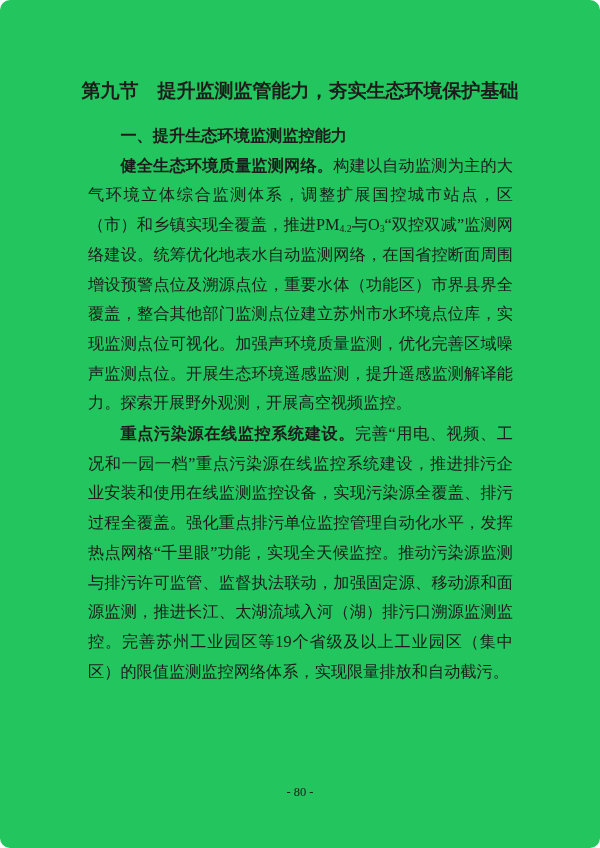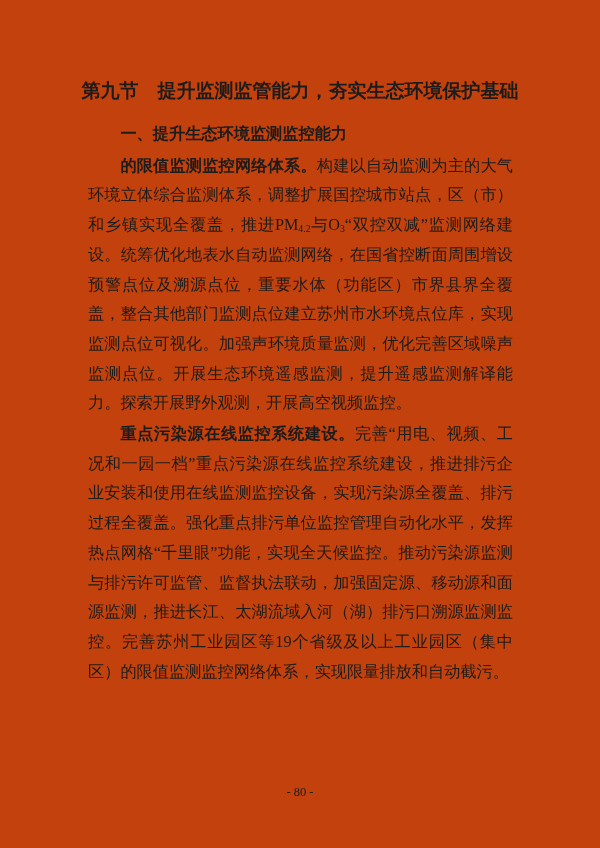--- a/index.html
+++ b/index.html
@@ -5,23 +5,24 @@
   * { box-sizing: border-box; }
   html, body { margin: 0; padding: 0; }
   body {
     width: 600px; height: 848px;
     background: #ffffff;
     font-family: "Liberation Serif", "DejaVu Serif", serif;
   }
   .page {
     position: relative;
     width: 600px; height: 848px;
-    background: #c2410c;
+    background: #22c55e;
     color: #1c1c1c;
     overflow: hidden;
+    border-radius: 10px;
   }
   .doc-title {
     position: absolute;
     top: 78px; left: 0; width: 100%;
     margin: 0;
     text-align: center;
     font-size: 19px;
     font-weight: 700;
     font-family: "Liberation Sans", "DejaVu Sans", sans-serif;
     white-space: nowrap;
@@ -33,21 +34,21 @@
     line-height: 29.7px;
     text-align: justify;
     text-justify: inter-character;
   }
   .para {
     margin: 0;
     text-indent: 2em;
   }
   .section-heading {
     font-weight: 700;
-    font-family: Liberation Mono, monospace;
+    font-family: Liberation Sans, sans-serif;
   }
   .lead {
     font-weight: 700;
     font-family: "Liberation Sans", "DejaVu Sans", sans-serif;
   }
   sub {
     font-size: 0.6em;
     line-height: 0;
     vertical-align: -0.25em;
     letter-spacing: 0;
@@ -66,21 +67,21 @@
 
 <div class="page">
 
   <h1 class="doc-title">第九节　提升监测监管能力，夯实生态环境保护基础</h1>
 
   <div class="doc-body">
 
 
     <p class="para section-heading">一、提升生态环境监测监控能力</p>
 
-    <p class="para"><span class="lead">的限值监测监控网络体系。</span><span>构建以自动监测为主的大气环境立体综合监测体系，调整扩展国控城市站点，区（市）和乡镇实现全覆盖，推进PM</span><sub>4.2</sub><span>与O</span><sub>3</sub><span>“双控双减”监测网络建设。统筹优化地表水自动监测网络，在国省控断面周围增设预警点位及溯源点位，重要水体（功能区）市界县界全覆盖，整合其他部门监测点位建立苏州市水环境点位库，实现监测点位可视化。加强声环境质量监测，优化完善区域噪声监测点位。开展生态环境遥感监测，提升遥感监测解译能力。探索开展野外观测，开展高空视频监控。</span></p>
+    <p class="para"><span class="lead">健全生态环境质量监测网络。</span><span>构建以自动监测为主的大气环境立体综合监测体系，调整扩展国控城市站点，区（市）和乡镇实现全覆盖，推进PM</span><sub>4.2</sub><span>与O</span><sub>3</sub><span>“双控双减”监测网络建设。统筹优化地表水自动监测网络，在国省控断面周围增设预警点位及溯源点位，重要水体（功能区）市界县界全覆盖，整合其他部门监测点位建立苏州市水环境点位库，实现监测点位可视化。加强声环境质量监测，优化完善区域噪声监测点位。开展生态环境遥感监测，提升遥感监测解译能力。探索开展野外观测，开展高空视频监控。</span></p>
 
     <p class="para"><span class="lead">重点污染源在线监控系统建设。</span><span>完善“用电、视频、工况和一园一档”重点污染源在线监控系统建设，推进排污企业安装和使用在线监测监控设备，实现污染源全覆盖、排污过程全覆盖。强化重点排污单位监控管理自动化水平，发挥热点网格“千里眼”功能，实现全天候监控。推动污染源监测与排污许可监管、监督执法联动，加强固定源、移动源和面源监测，推进长江、太湖流域入河（湖）排污口溯源监测监控。完善苏州工业园区等19个省级及以上工业园区（集中区）的限值监测监控网络体系，实现限量排放和自动截污。</span></p>
 
   </div>
 
   <div class="footer">- 80 -</div>
 
 </div>
 
 </body></html>

